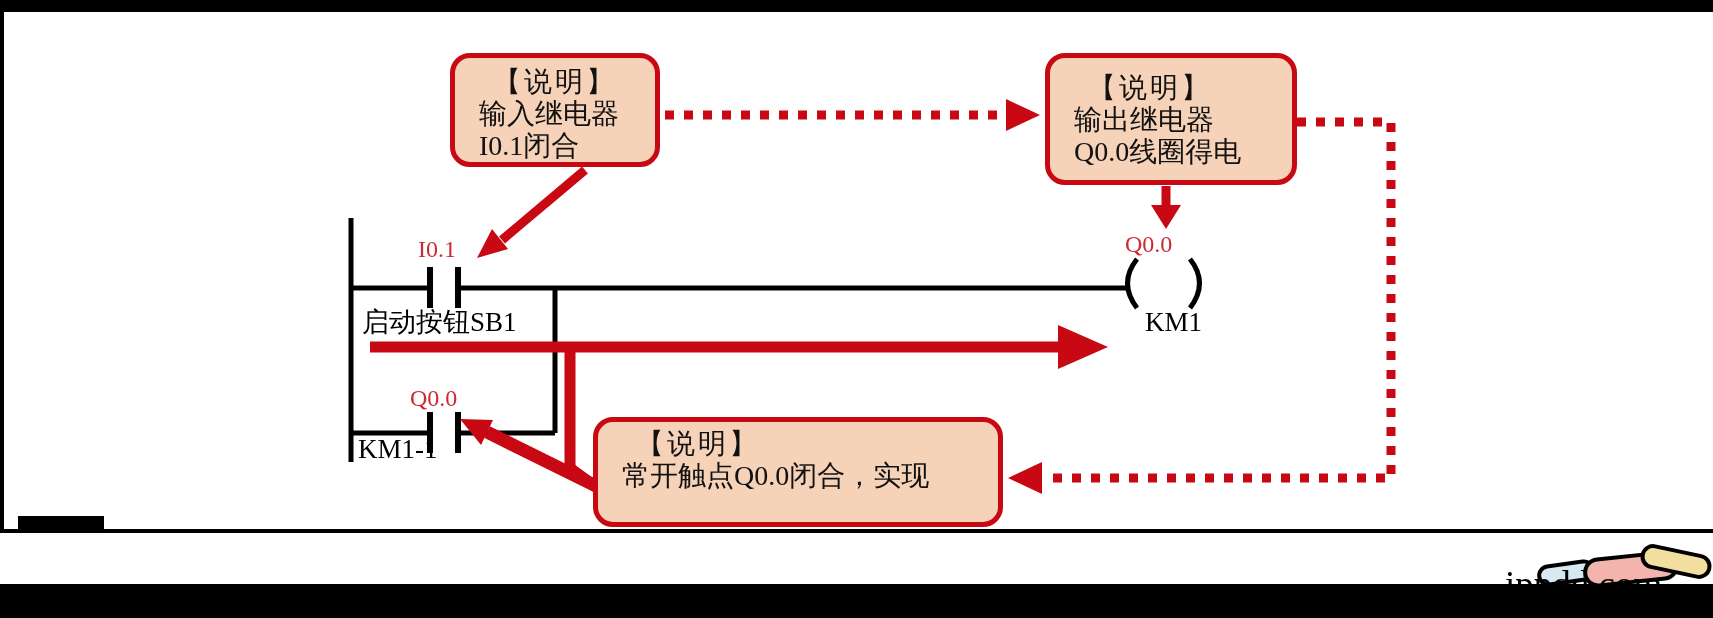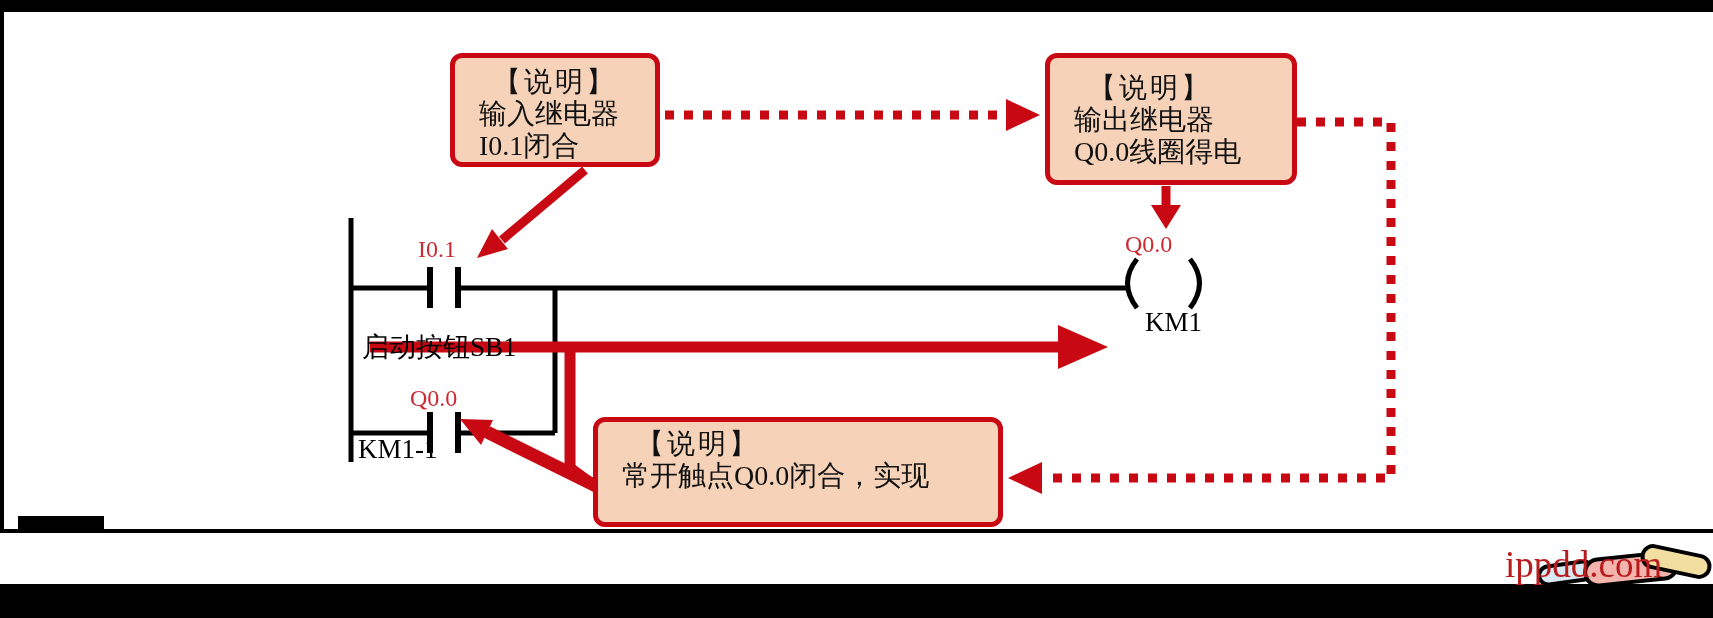--- a/index.html
+++ b/index.html
@@ -13,48 +13,48 @@
   .footer-line{position:absolute;left:0;top:529px;width:1713px;height:4px;background:#000;}
   .footer-stub{position:absolute;left:18px;top:516px;width:86px;height:15px;background:#000;}
   .bottom-bar{position:absolute;left:0;top:584px;width:1713px;height:34px;background:#000;}
 
   
   .overlay{position:absolute;left:0;top:0;z-index:1;}
 
   
   .callout{
     position:absolute;z-index:2;box-sizing:border-box;
-    background:#F5D2B8;border:5px solid #C80812;border-radius:12px;
+    background:#F5D2B8;border:5px solid #C80812;border-radius:20px;
     font-size:28px;line-height:32px;color:#111;padding:8px 0 0 24px;white-space:nowrap;
   }
   .callout .title{display:block;margin-left:14px;letter-spacing:3px;}
   .callout .line{display:block;}
   .callout-input{left:450px;top:53px;width:210px;height:114px;}
   .callout-output{left:1045px;top:53px;width:252px;height:132px;padding-top:14px;}
   .callout-selflock{left:593px;top:417px;width:410px;height:110px;padding-top:6px;}
 
   
   .lbl{position:absolute;z-index:2;white-space:nowrap;}
   .lbl-red{color:#CC2A33;font-size:24px;}
   .lbl-black{color:#000;font-size:27px;}
   .lbl-i01{left:418px;top:236px;}
-  .lbl-sb1{left:362px;top:304px;margin-top:25px;}
+  .lbl-sb1{left:362px;top:304px;}
   .lbl-q00c{left:410px;top:385px;}
   .lbl-km12{left:358px;top:434px;}
   .lbl-q00o{left:1125px;top:231px;}
   .lbl-km1{left:1145px;top:307px;}
 
   
   .capsule{position:absolute;z-index:3;box-sizing:border-box;border:4px solid #000;}
   .capsule-blue{left:1537px;top:562px;width:58px;height:22px;border-radius:11px;background:#D9E9F2;transform:rotate(-8deg);}
   .capsule-pink{left:1583px;top:554px;width:96px;height:30px;border-radius:15px;background:#F2B4AC;transform:rotate(-6deg);}
   .capsule-yellow{left:1640px;top:549px;width:72px;height:25px;border-radius:13px;background:#F2DFA0;transform:rotate(12deg);}
   .watermark-text{
-    position:absolute;z-index:4;left:1505px;top:546px;
-    color:#b91c1c;font-size:37px;line-height:38px;white-space:nowrap;
+    position:absolute;z-index:4;left:1505px;top:566px;
+    color:#000000;font-size:37px;line-height:38px;white-space:nowrap;
   }
 </style>
 </head>
 <body>
 
 <div class="canvas">
 
   <div class="top-bar"></div>
   <div class="left-edge"></div>
 

